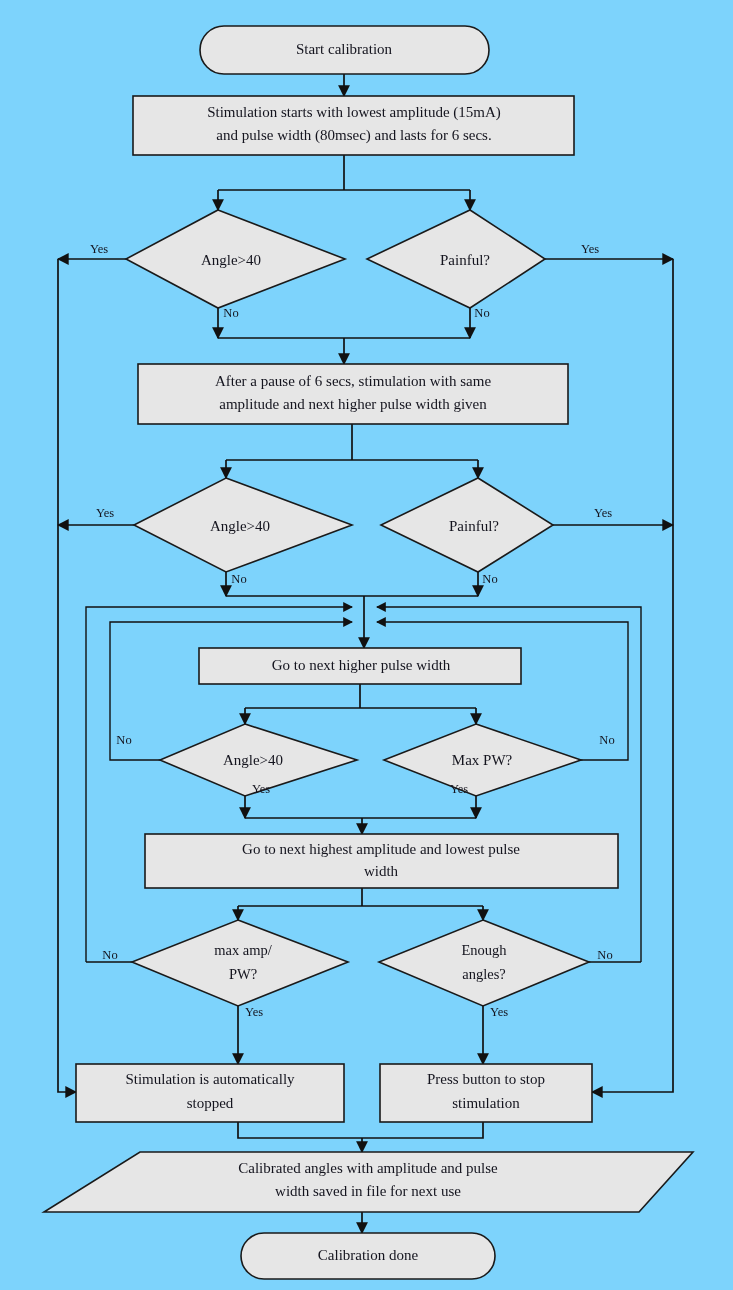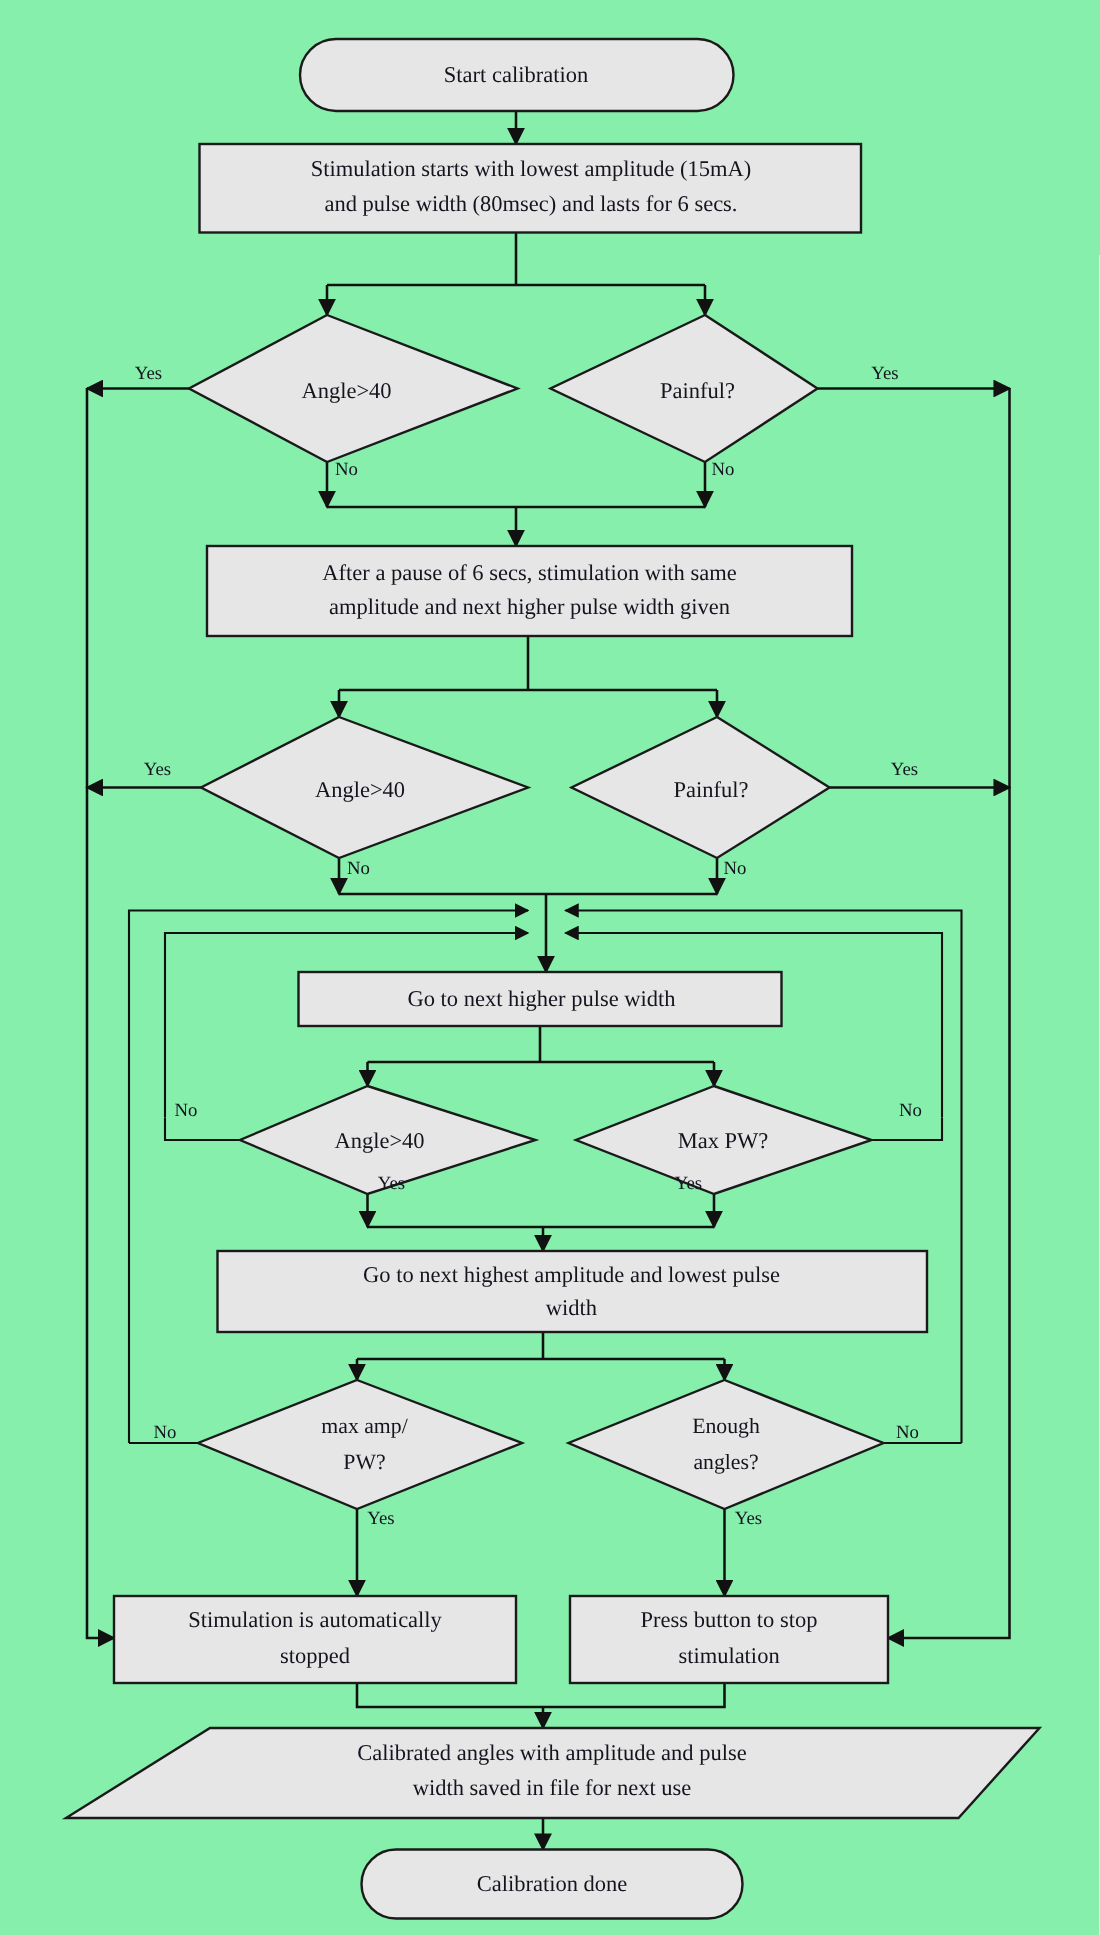--- a/index.html
+++ b/index.html
@@ -4,21 +4,21 @@
 <style>
   html, body {
     margin: 0;
     padding: 0;
     background: #ffffff;
   }
   #chart-root {
     position: relative;
     width: 733px;
     height: 1290px;
-    background: #86efac;
+    background: #7dd3fc;
     font-family: "Liberation Serif", "DejaVu Serif", serif;
     overflow: hidden;
   }
   svg#flow {
     display: block;
     width: 733px;
     height: 1290px;
   }
   .node-shape {
     fill: #e6e6e6;

